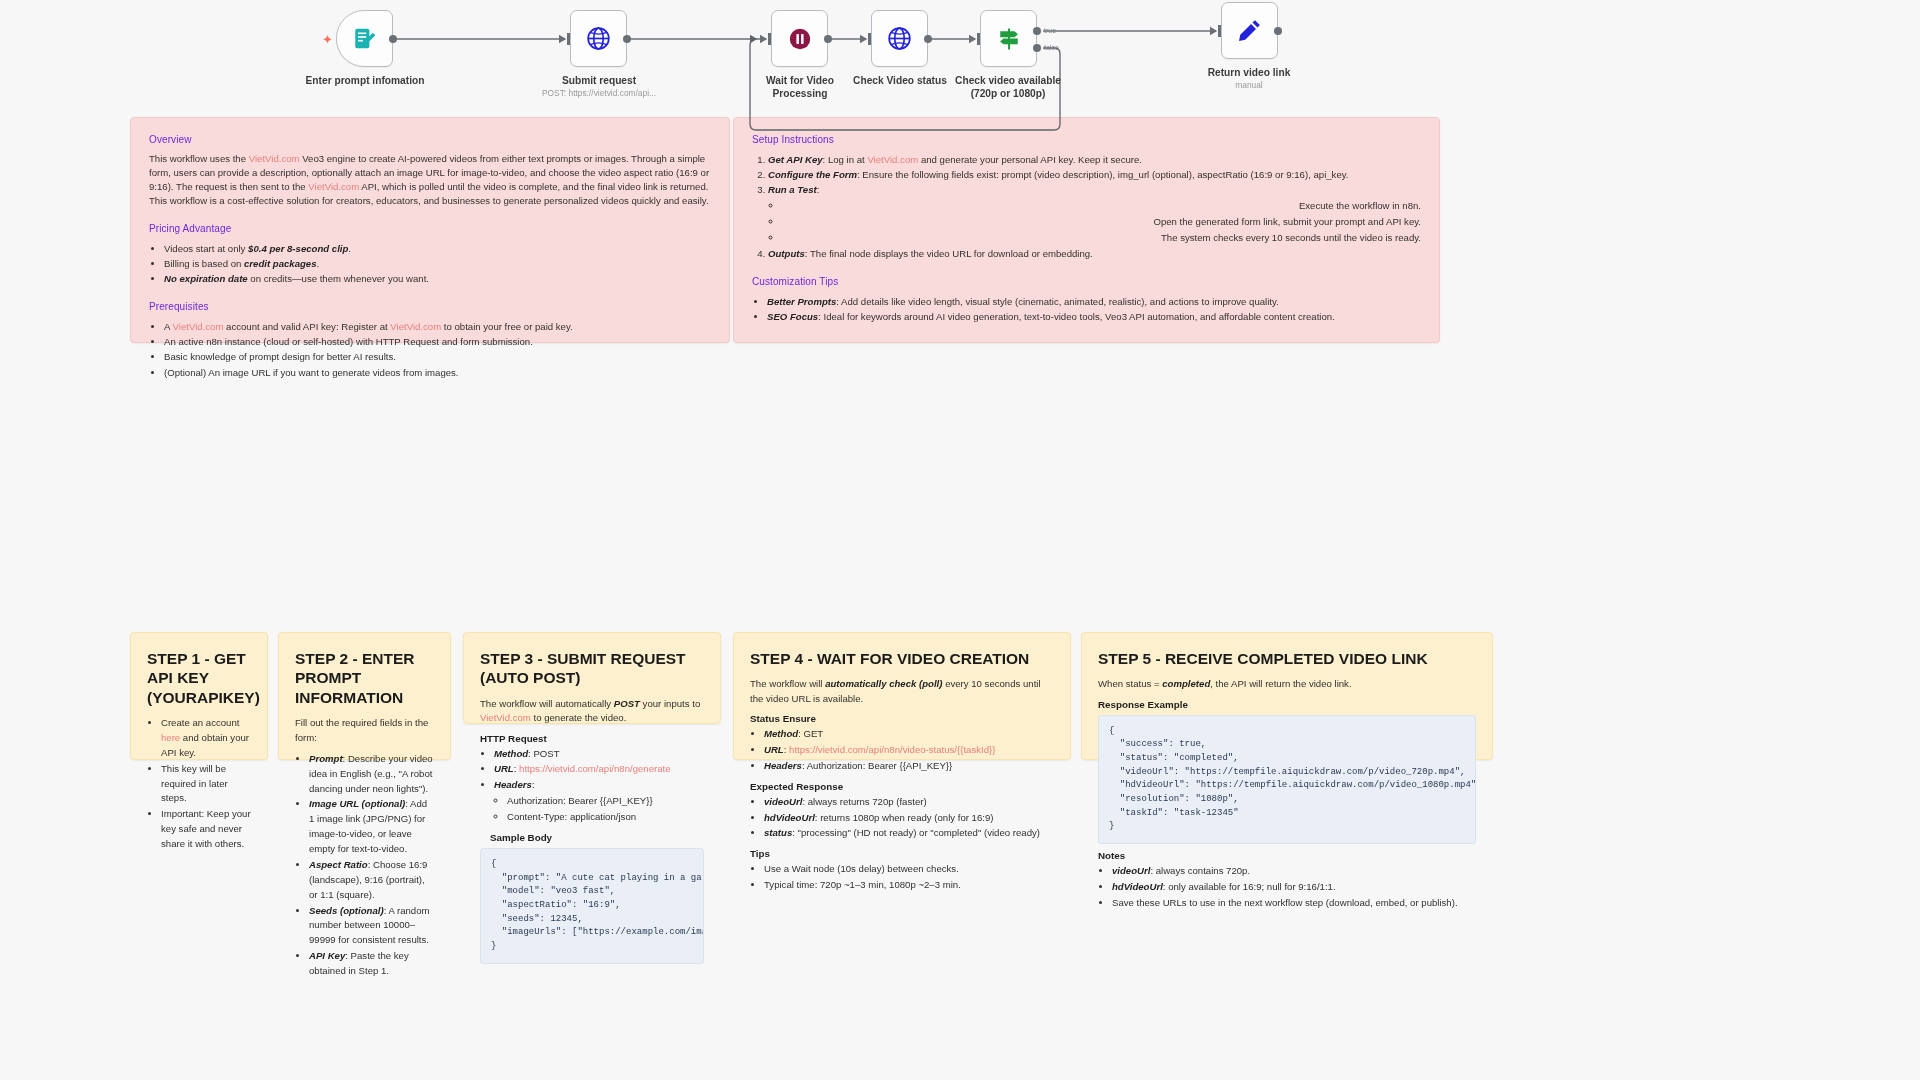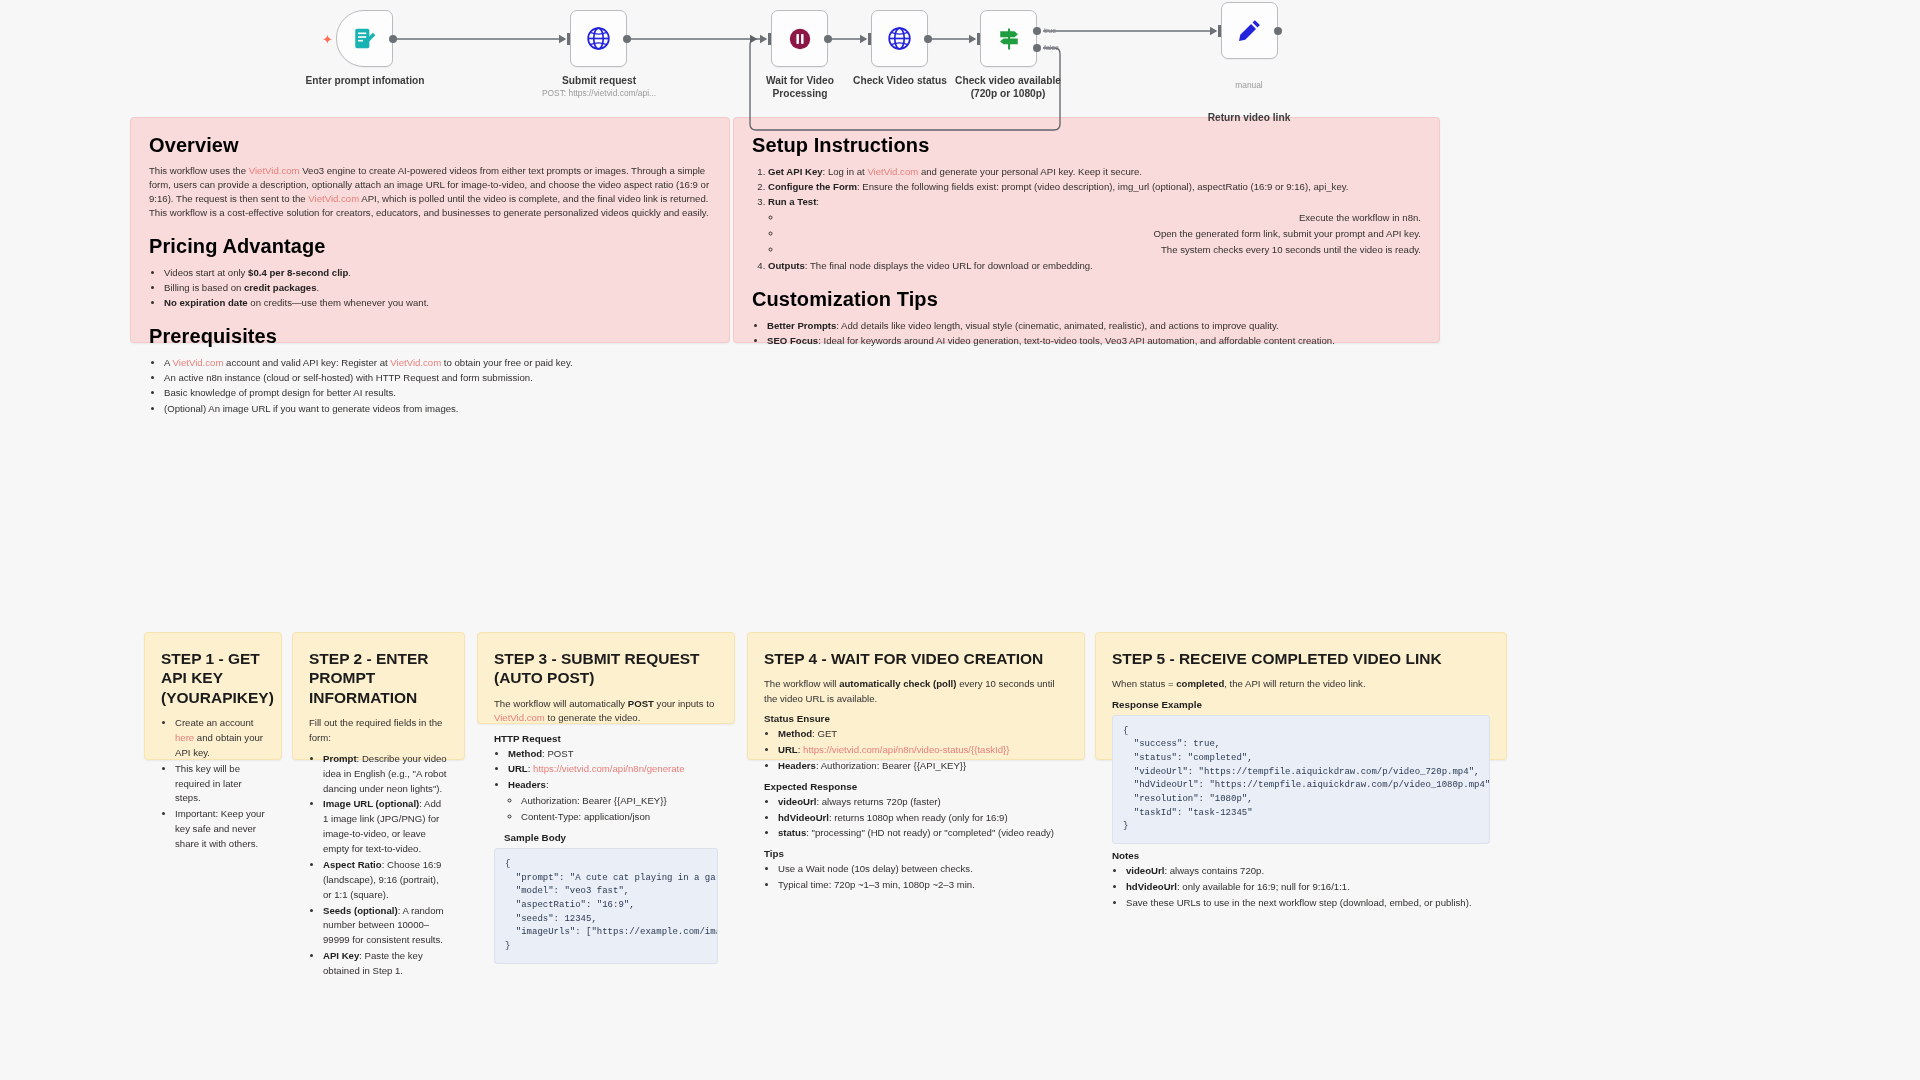--- a/index.html
+++ b/index.html
@@ -17,42 +17,41 @@
   .note{
     position:absolute;
     background:#fadbdb;
     border:1px solid #f3c9c9;
     border-radius:4px;
     padding:14px 18px 16px 18px;
     box-sizing:border-box;
     box-shadow:0 1px 2px rgba(0,0,0,.06);
   }
   .note h2{
-    font-size:20px;margin:2px 0 7px 0;font-weight:bold;color:#000000;letter-spacing:.1px;
+    font-size:10px;margin:2px 0 7px 0;font-weight:normal;color:#6d28d9;letter-spacing:.1px;
   }
   .note h2.sub{margin-top:15px;}
   .note p{font-size:9.6px;line-height:1.45;margin:0 0 4px 0;color:#33312f;}
   .note ul{margin:2px 0 0 0;padding-left:15px;}
   .note ol{margin:2px 0 0 0;padding-left:16px;}
   .note li{font-size:9.6px;line-height:1.58;color:#33312f;}
   .note ul.inner{margin:1px 0 1px 0;padding-left:14px;list-style-type:circle;}
   .note ul.inner li{line-height:1.62;text-align:right;}
   .lnk{color:#e8807c;}
-  b,strong{font-weight:bold;color:#222;}
+  b,strong{font-weight:bold;color:#222;font-style:italic;}
 
   
   .step{
     position:absolute;
     background:#fdf0cf;
     border:1px solid #f7e4ae;
     border-radius:4px;
     padding:14px 16px 16px 16px;
     box-sizing:border-box;
     box-shadow:0 1px 2px rgba(0,0,0,.06);
-    margin-left:14px;
   }
   .step h3{
     font-size:15.5px;font-weight:bold;margin:2px 0 9px 0;line-height:1.25;color:#1b1b1b;
   }
   .step p{font-size:9.6px;line-height:1.5;margin:0 0 7px 0;color:#33312f;}
   .step ul{margin:3px 0 7px 0;padding-left:14px;}
   .step li{font-size:9.6px;line-height:1.55;color:#33312f;margin-bottom:1px;}
   .step ul.inner{margin:1px 0 1px 0;padding-left:13px;list-style-type:circle;}
   .step h4{font-size:9.8px;font-weight:bold;margin:6px 0 3px 0;color:#1f1f1f;}
   .code{
@@ -242,21 +241,21 @@
     <div class="branch-lbl" style="left:1044px;top:44px;">false</div>
     <div class="nlabel" style="left:933px;top:74px;">Check video available<br>(720p or 1080p)</div>
 
     <div class="node" style="left:1221px;top:2px;">
       <svg width="27" height="27" viewBox="0 0 24 24">
         <path d="M16.8 2.8 l4.4 4.4 -2.1 2.1 -4.4 -4.4 z" fill="#2323dc"></path>
         <path d="M13.4 6.2 l4.4 4.4 -9.6 9.6 -5.5 1.1 1.1 -5.5 z" fill="#2323dc"></path>
       </svg>
     </div>
     <div class="dot" style="left:1274px;top:27px;"></div>
-    <div class="nlabel" style="left:1174px;top:66px;margin-top:45px;">Return video link</div>
+    <div class="nlabel" style="left:1174px;top:66px;">Return video link</div>
     <div class="nsub" style="left:1164px;top:80px;">manual</div>
   </div>
 
   <div class="step" style="left:130px;top:632px;width:138px;height:128px;">
     <h3>STEP 1 - GET API KEY (YOURAPIKEY)</h3>
     <ul>
       <li>Create an account <span class="lnk">here</span> and obtain your API key.</li>
       <li>This key will be required in later steps.</li>
       <li>Important: Keep your key safe and never share it with others.</li>
     </ul>

